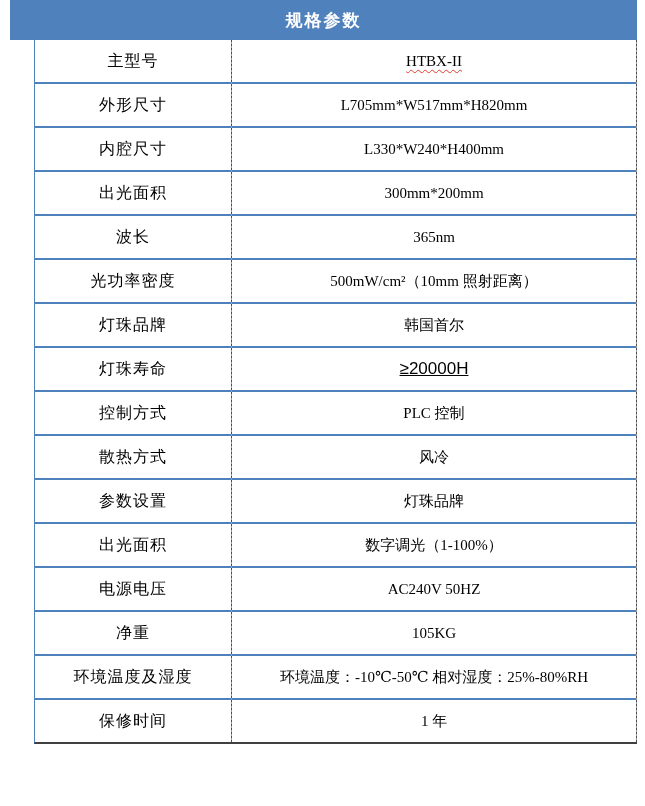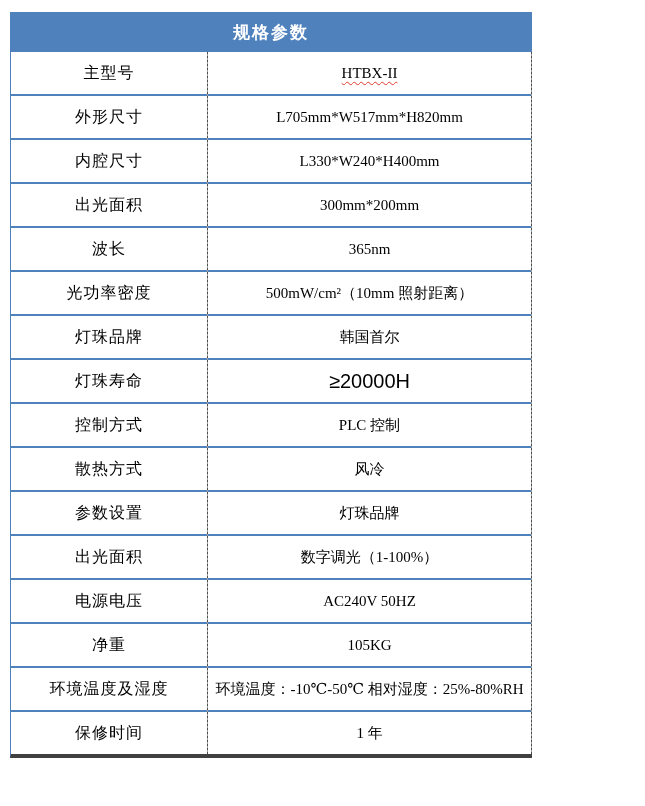--- a/index.html
+++ b/index.html
@@ -10,38 +10,39 @@
   body {
     width: 645px;
     height: 806px;
     position: relative;
     font-family: "Liberation Serif", "DejaVu Serif", serif;
     color: #000000;
   }
   .spec-table {
     position: absolute;
     left: 10px;
-    top: 12px;
-    width: 522px;
+    top: 0;
+    width: 627px;
   }
   .spec-header {
     height: 40px;
     background: #4F81BD;
     color: #ffffff;
     display: flex;
     align-items: center;
     justify-content: center;
     font-weight: bold;
     font-size: 17px;
     letter-spacing: 2px;
   }
   .spec-body {
     position: relative;
     border-left: 1px solid #4F81BD;
-    border-bottom: 4px solid #404040;
+    border-bottom: 2px solid #404040;
+    margin-left: 24px;
   }
   .spec-row {
     display: flex;
     height: 42px;
     border-bottom: 2px solid #4F81BD;
   }
   .spec-row:last-child {
     border-bottom: none;
   }
   .cell-label {
@@ -80,21 +81,22 @@
   .wavy span {
     text-decoration: underline;
     text-decoration-style: wavy;
     text-decoration-color: #e03a2f;
     text-decoration-thickness: 1px;
     text-underline-offset: 3px;
   }
   
   .sans span {
     font-family: "Liberation Sans", "DejaVu Sans", sans-serif;
-    font-size: 20px;
+    font-size: 17px;
+    text-decoration: underline;
   }
 </style>
 </head>
 <body>
 
 <div class="spec-table">
   <div class="spec-header">
     <span>规格参数</span>
   </div>
   <div class="spec-body">

